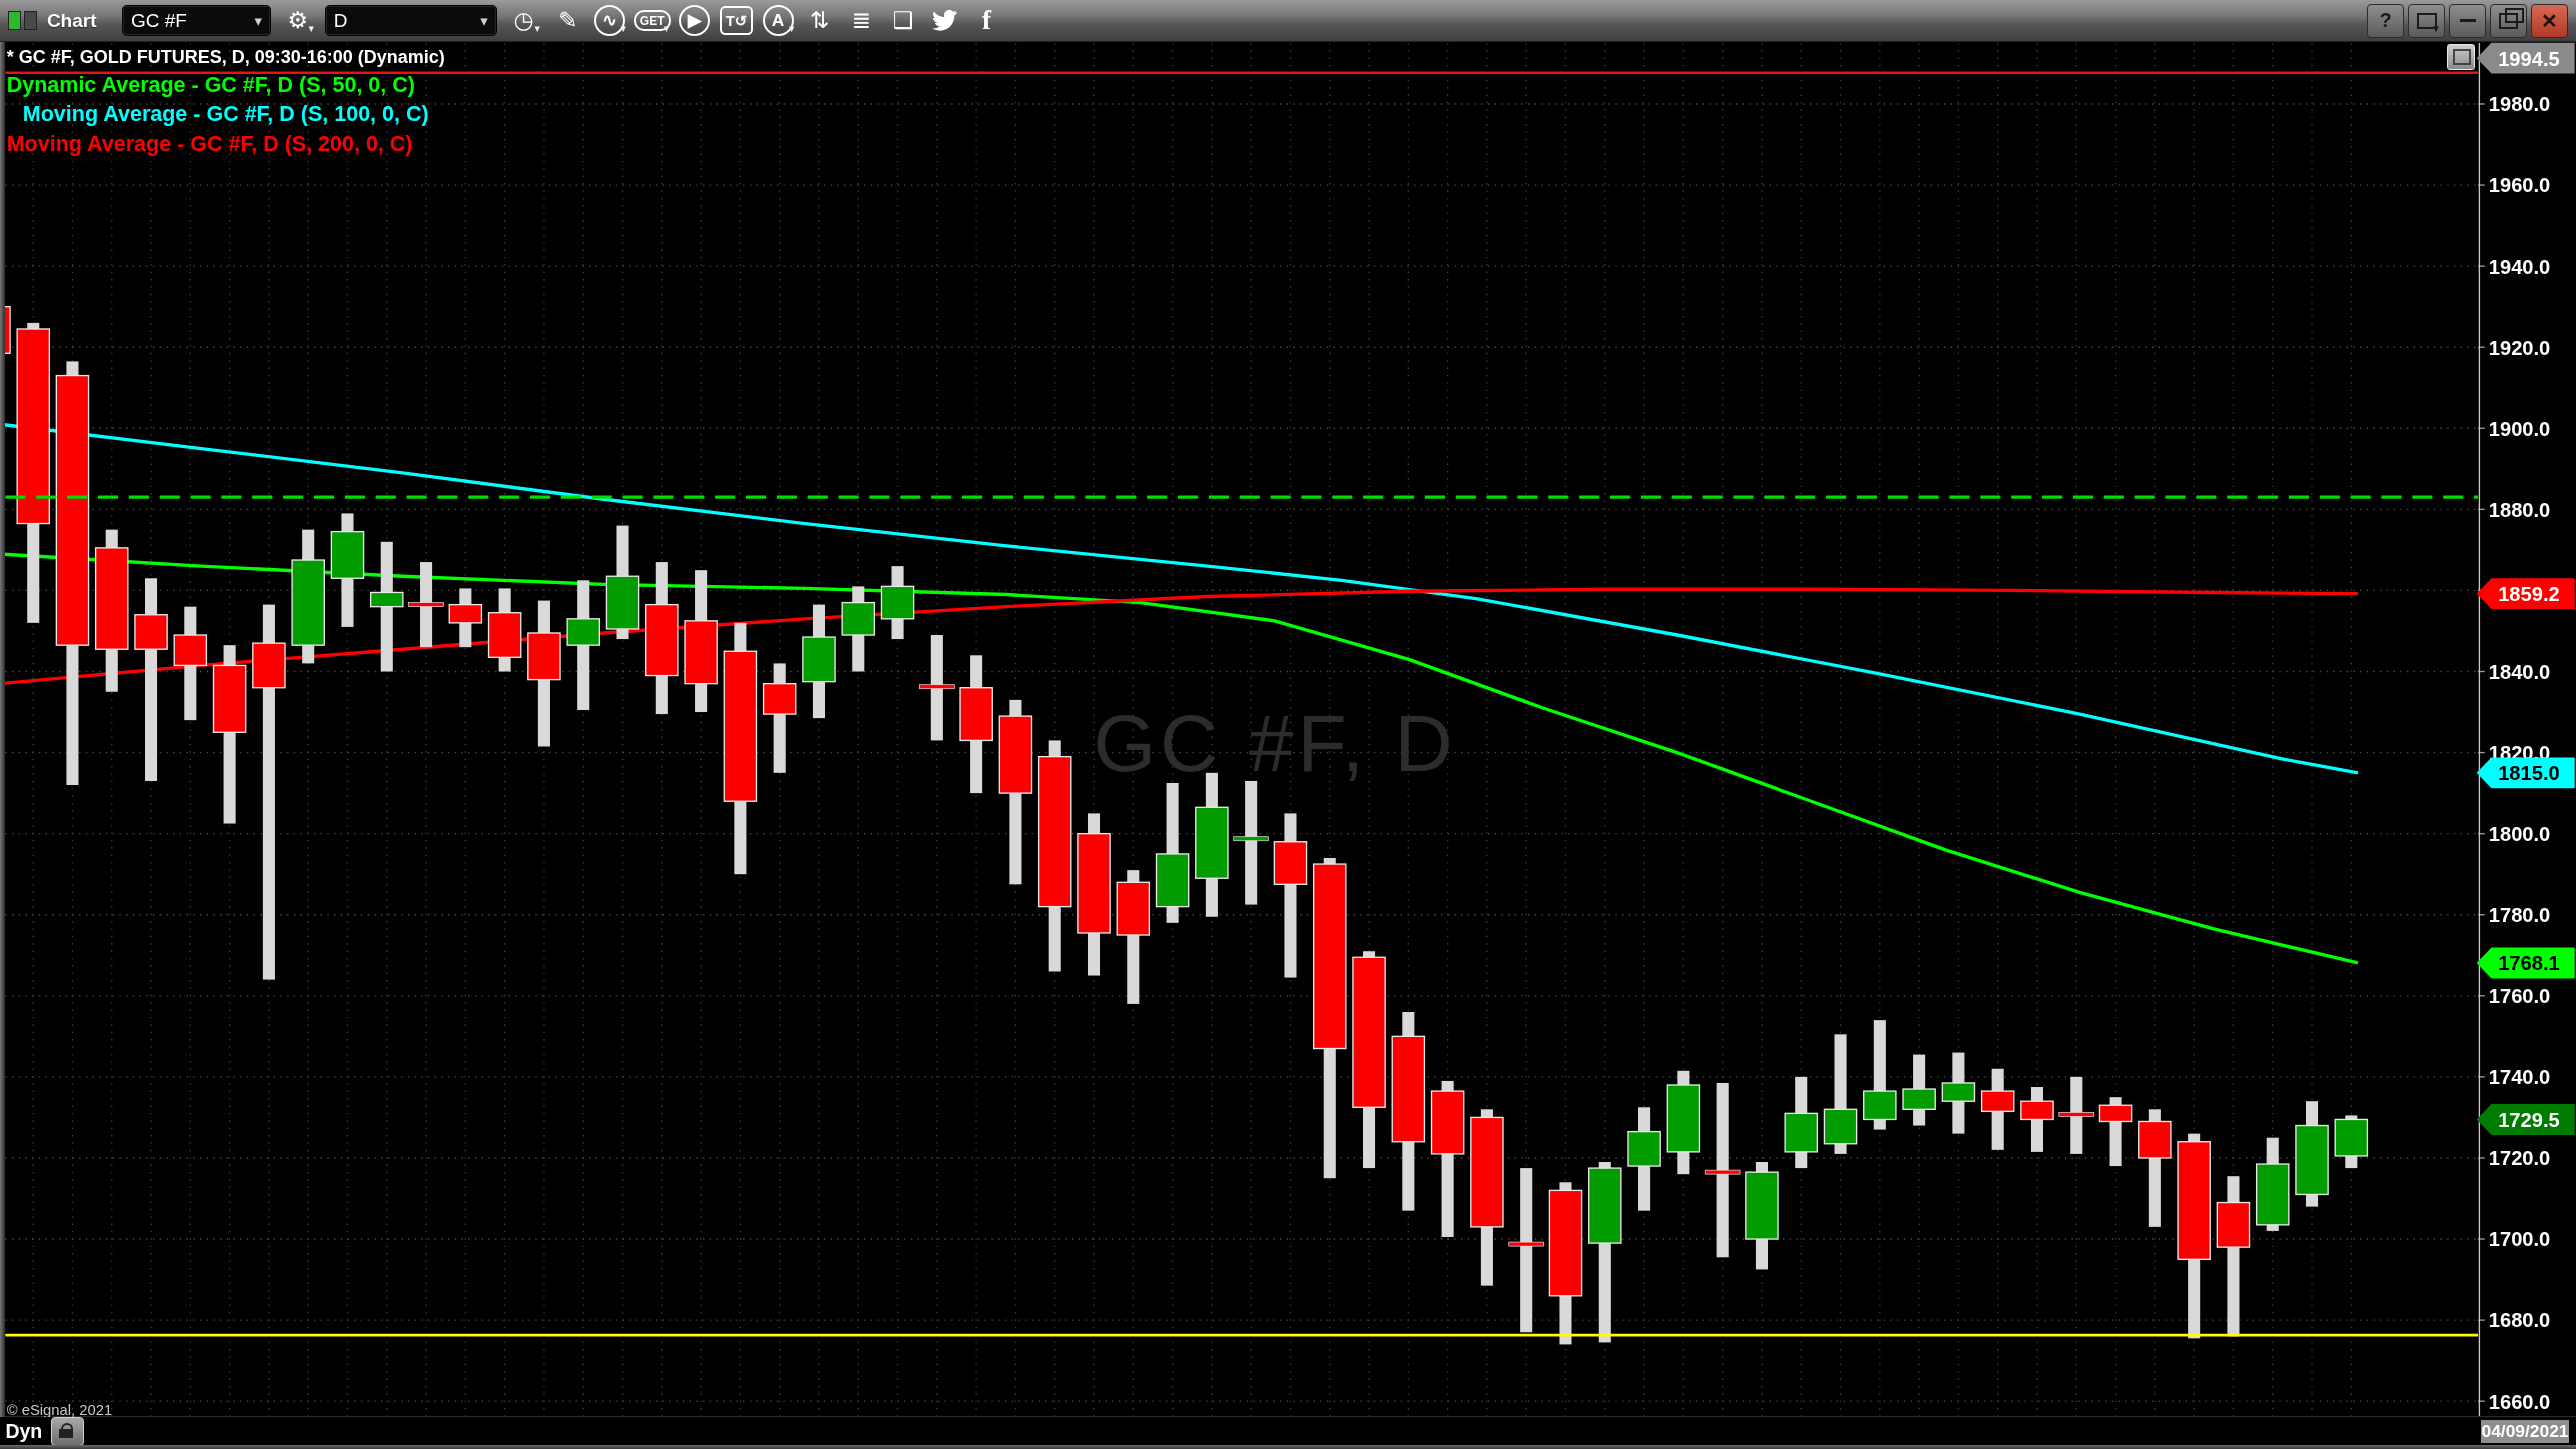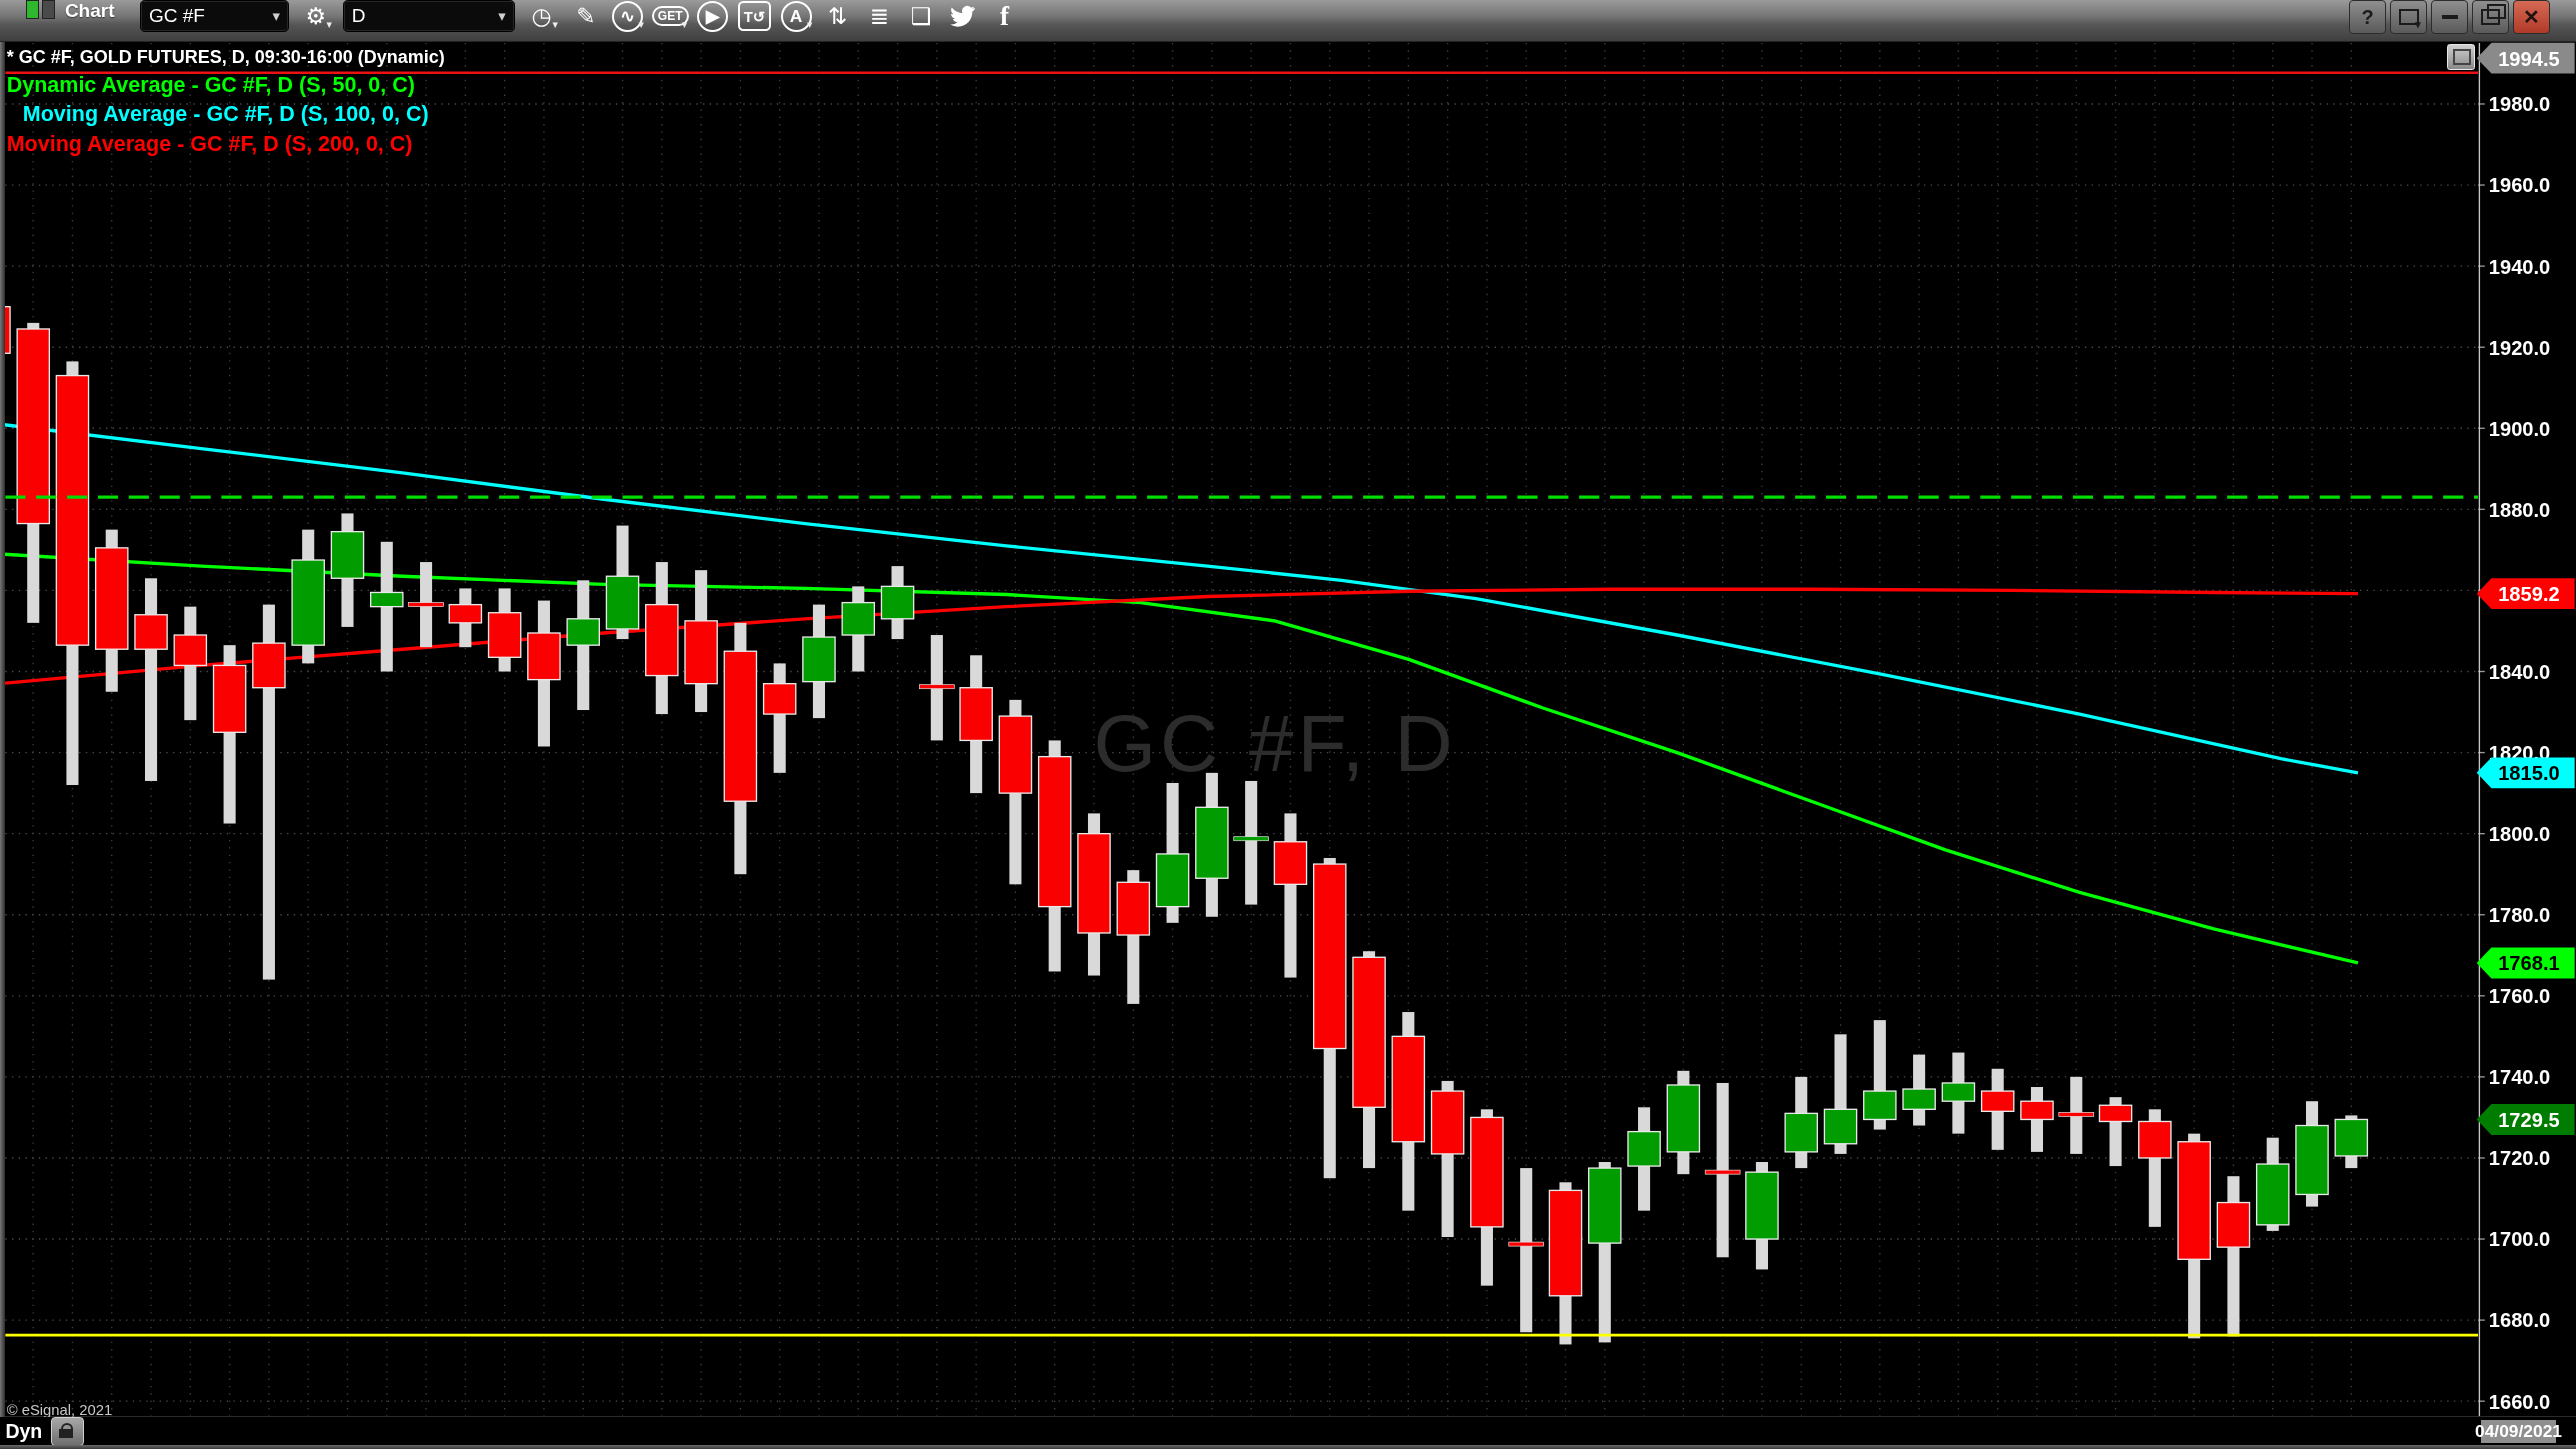--- a/index.html
+++ b/index.html
@@ -1,21 +1,21 @@
 <!DOCTYPE html>
 <html style="font-size:10.7px"><head>
 <meta charset="utf-8">
 <style>
   html,body{margin:0;padding:0;background:#000;}
   body{width:2576px;height:1449px;position:relative;overflow:hidden;
        font-family:"Liberation Sans",sans-serif;}
   
   .toolbar{position:absolute;left:0;top:0;width:2576px;height:42px;z-index:10;
     background:linear-gradient(#9a9a9a,#757575 40%,#565656 60%,#3f3f3f);
-    display:flex;align-items:flex-start;gap:9.4px;padding:0 26px;box-sizing:border-box;
+    display:flex;align-items:center;gap:9.4px;padding:0 8px;box-sizing:border-box;
     border-bottom:1.3px solid #222;}
   .statsq{width:11.4px;height:17.4px;border:0.7px solid #222;}
   .sq-green{background:#2eb82e;}
   .sq-dark{background:#4a4a4a;margin-left:-6.7px;}
   .tb-label{color:#fff;font-weight:bold;font-size:19px;margin-right:16px;text-shadow:0 0.7px 1.3px #0008;}
   .combo{height:29.5px;background:#0b0b0b;border:0.7px solid #000;border-radius:4.7px;
     color:#fff;display:flex;align-items:center;justify-content:space-between;
     font-size:19px;padding:0 8px;box-shadow:inset 0 0 0 0.7px #333;}
   .combo .car{color:#cfcfcf;font-size:14.8px;margin-left:12px;}
   .combo.sym{width:131px;}
@@ -49,21 +49,21 @@
   .ledge{position:absolute;left:0;top:42px;width:5.4px;height:1407px;z-index:5;
     background:linear-gradient(90deg,#777,#2e2e2e);}
   
   .statusbar{position:absolute;left:0;top:1417px;width:2576px;height:28px;z-index:6;background:#000;}
   .dyn{position:absolute;left:5.4px;top:2.7px;color:#fff;font-weight:bold;font-size:19.5px;}
   .lockbtn{position:absolute;left:51px;top:0px;width:31px;height:27px;background:linear-gradient(#a8a8a8,#6e6e6e);
     border:1.3px solid #d0d0d0;border-radius:4px;}
   .lockbody{position:absolute;left:7.4px;top:11.4px;width:13.4px;height:8.7px;background:#222;}
   .lockarc{position:absolute;left:9.4px;top:4.7px;width:8px;height:8px;border:2.7px solid #222;
     border-bottom:none;border-radius:6.7px 6.7px 0 0;}
-  .datebox{position:absolute;left:2481px;top:2.7px;width:75px;height:23px;background:#8f8f8f;
+  .datebox{position:absolute;left:2481px;top:2.7px;width:88px;height:23px;background:#8f8f8f;
     color:#fff;font-weight:bold;font-size:17.4px;display:flex;align-items:center;justify-content:center;}
   .bstrip{position:absolute;left:0;top:1445px;width:2576px;height:4px;z-index:7;
     background:linear-gradient(#6b6b6b,#3a3a3a);}
   .copyright{position:absolute;left:6.7px;top:1402px;color:#c8c8c8;font-size:14.8px;z-index:6;}
   
   .cornerbtn{position:absolute;left:2447px;top:44px;width:28px;height:25.5px;z-index:6;
     background:linear-gradient(#cfcfcf,#8a8a8a);border:1.3px solid #e8e8e8;border-radius:2.7px;box-sizing:border-box;}
   .cornerbtn:after{content:"";position:absolute;left:4.7px;top:4px;width:14.8px;height:12px;border:2px solid #444;}
   .birdsvg{width:27px;height:23px;}
 </style>

